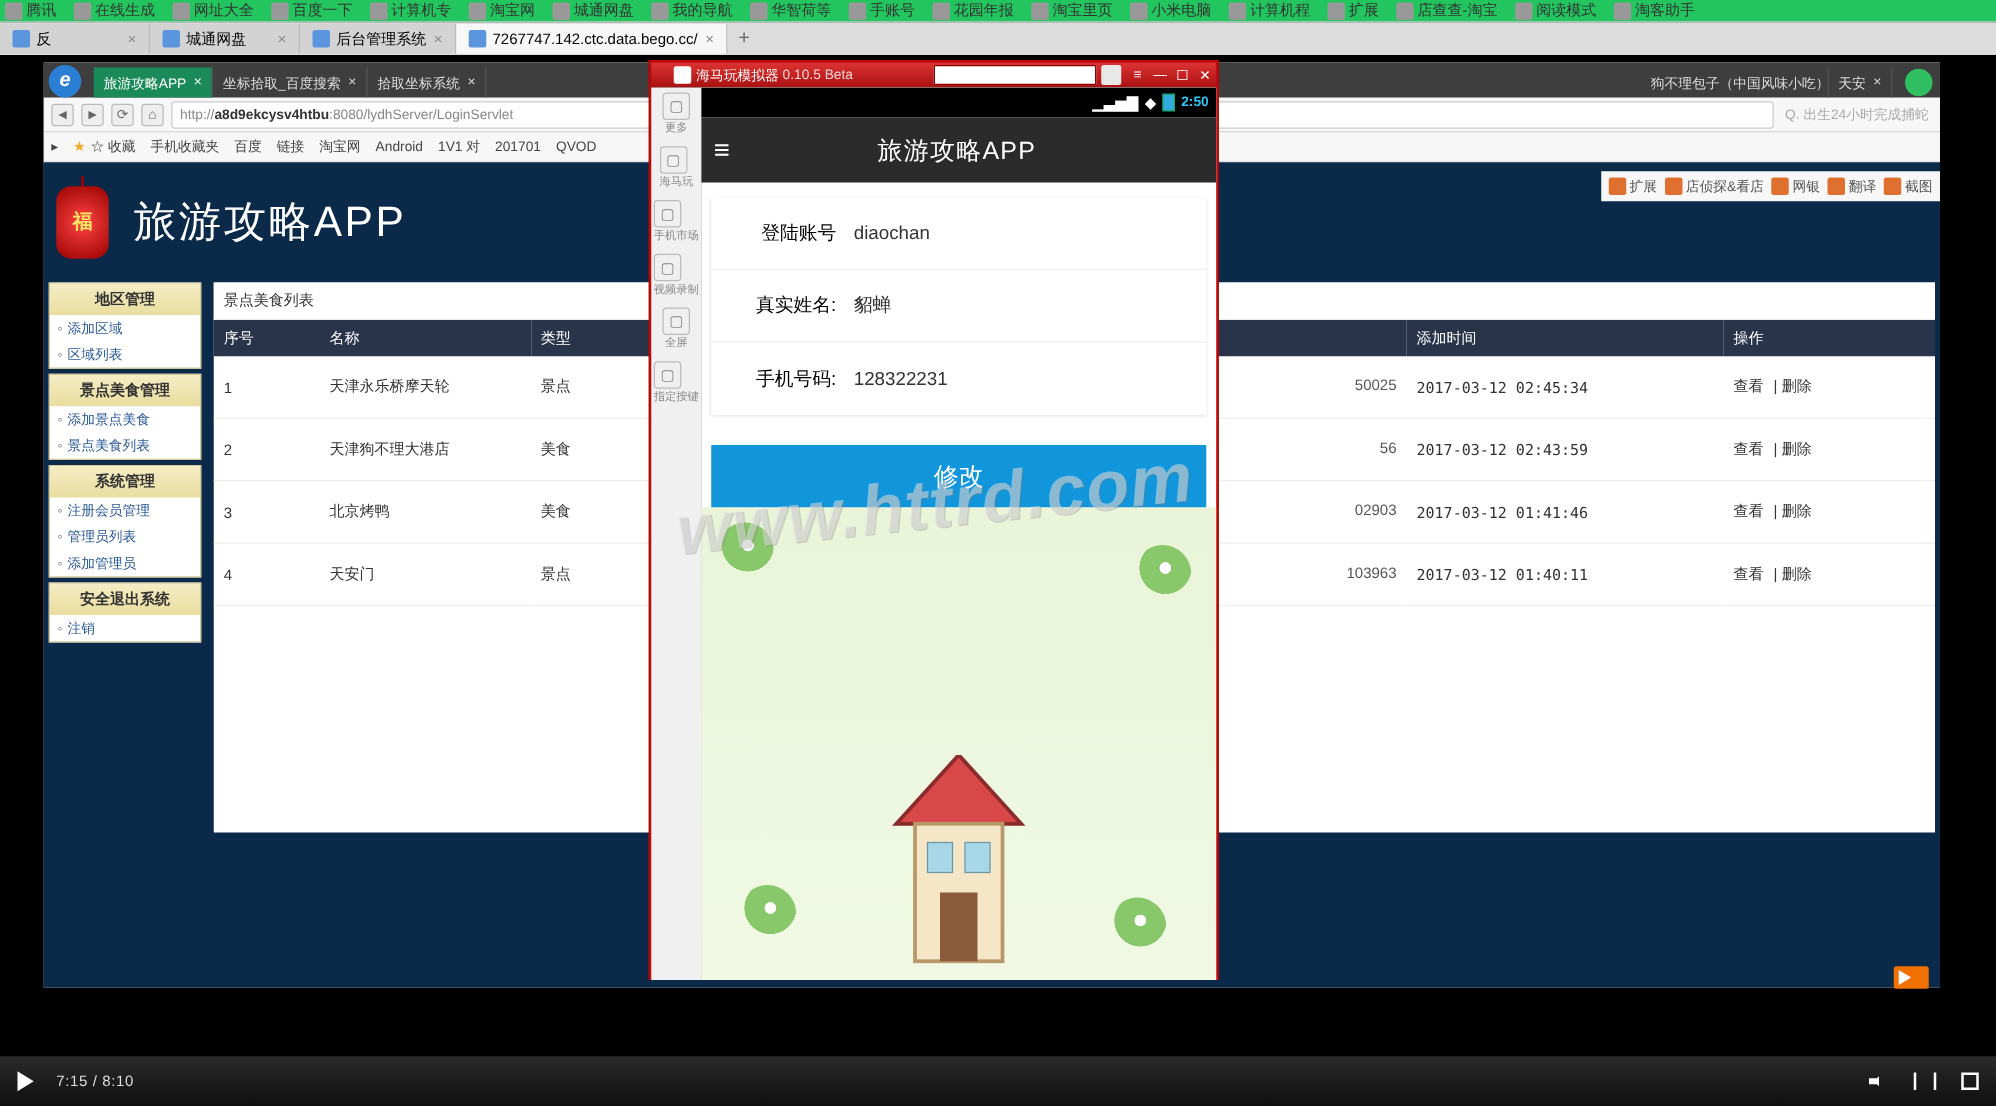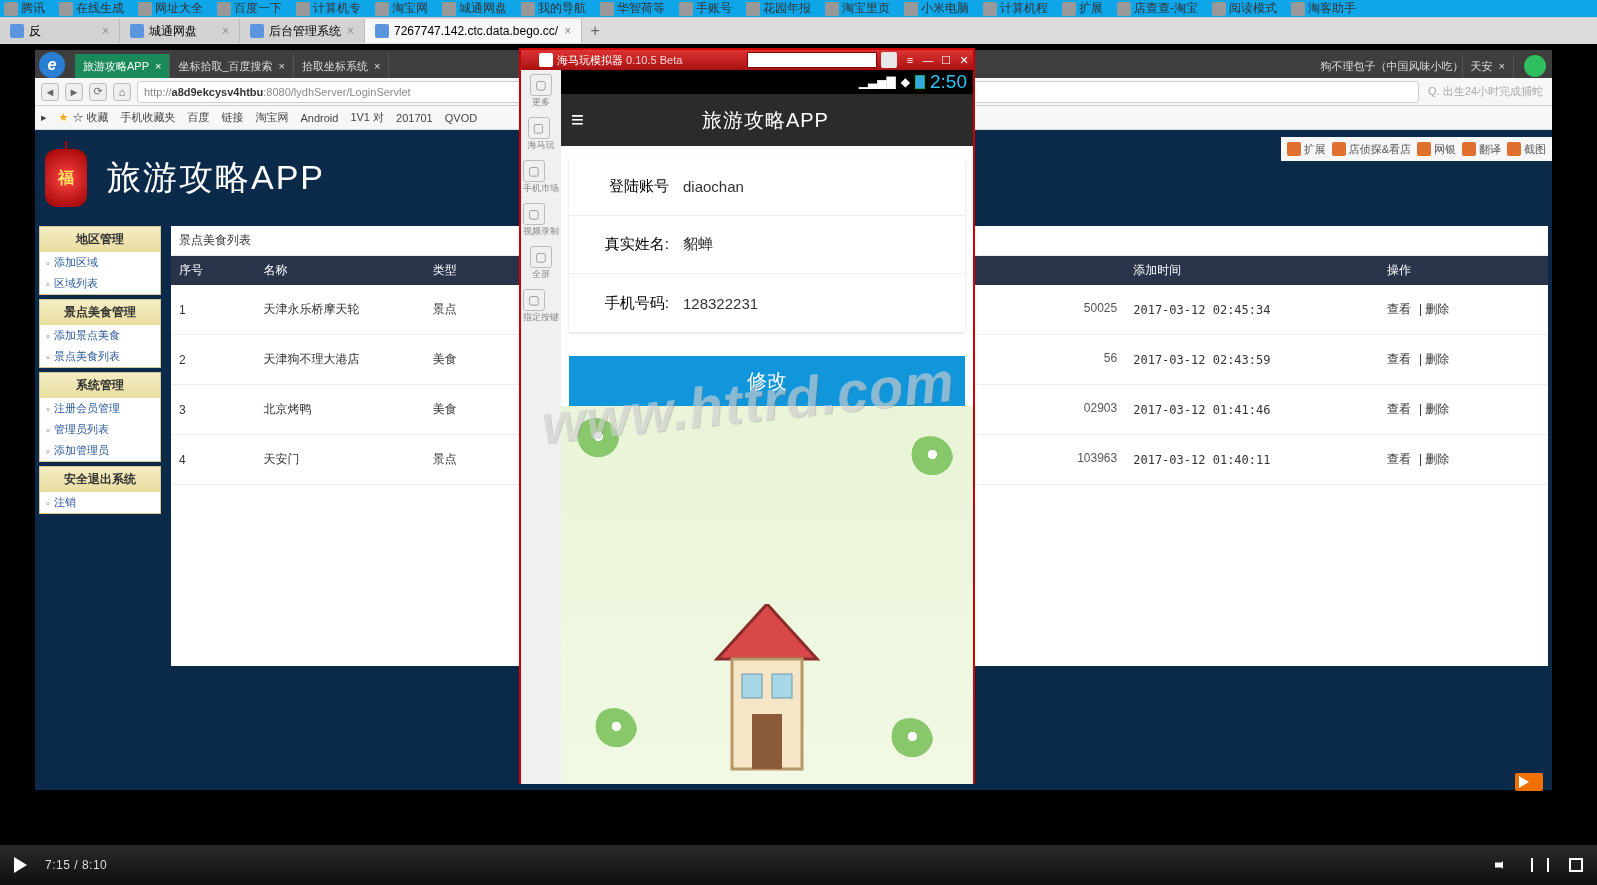--- a/index.html
+++ b/index.html
@@ -1,19 +1,19 @@
 <!DOCTYPE html>
 <html><head>
 <meta charset="utf-8">
 <style>
   *{box-sizing:border-box;margin:0;padding:0;font-family:"Microsoft YaHei","SimSun",sans-serif}
   body{width:1597px;height:885px;background:#1a1a1a;position:relative;overflow:hidden;font-size:12px}
 
   
-  .top-strip{position:absolute;top:0;left:0;right:0;height:18px;background:#0ea5e9;border-bottom:1px solid #ccc;display:flex;align-items:flex-end;padding:0 4px;overflow:hidden;white-space:nowrap}
+  .top-strip{position:absolute;top:0;left:0;right:0;height:18px;background:#22c55e;border-bottom:1px solid #ccc;display:flex;align-items:flex-end;padding:0 4px;overflow:hidden;white-space:nowrap}
   .top-strip a{color:#333;text-decoration:none;margin-right:14px;display:inline-flex;align-items:center}
   .top-strip .ico{width:14px;height:14px;background:#999;display:inline-block;margin-right:3px;border-radius:2px}
 
   
   .ext-tabs{position:absolute;top:18px;left:0;right:0;height:26px;background:#dcdcdc;display:flex;align-items:center}
   .ext-tab{height:24px;padding:0 10px;display:flex;align-items:center;border-right:1px solid #bbb;position:relative;background:#d3d3d3;min-width:120px;max-width:260px}
   .ext-tab.active{background:#f7f7f7}
   .ext-tab .favico{width:14px;height:14px;background:#5a95dd;margin-right:5px;border-radius:2px}
   .ext-tab .x{margin-left:auto;color:#888;padding-left:6px}
   .ext-add{width:26px;text-align:center;color:#666;font-size:16px}
@@ -369,21 +369,21 @@
         <div>
           <div class="sico">▢</div>
           <div>指定按键</div>
         </div>
       </div>
     <div class="phone">
       <div class="ph-status">
         <span class="sig">▁▃▅▇</span>
         <span class="sig">◆</span>
         <span class="batt"></span>
-        <span style="font-size:19px;font-weight:normal">2:50</span>
+        <span style="font-size:11px;font-weight:bold">2:50</span>
       </div>
       <div class="ph-header">
         <span class="menu">≡</span>
         <span class="title">旅游攻略APP</span>
       </div>
       <div class="form" id="form-host">
           <div class="frow">
             <span class="lbl">登陆账号</span>
             <span class="val">diaochan</span>
           </div>

